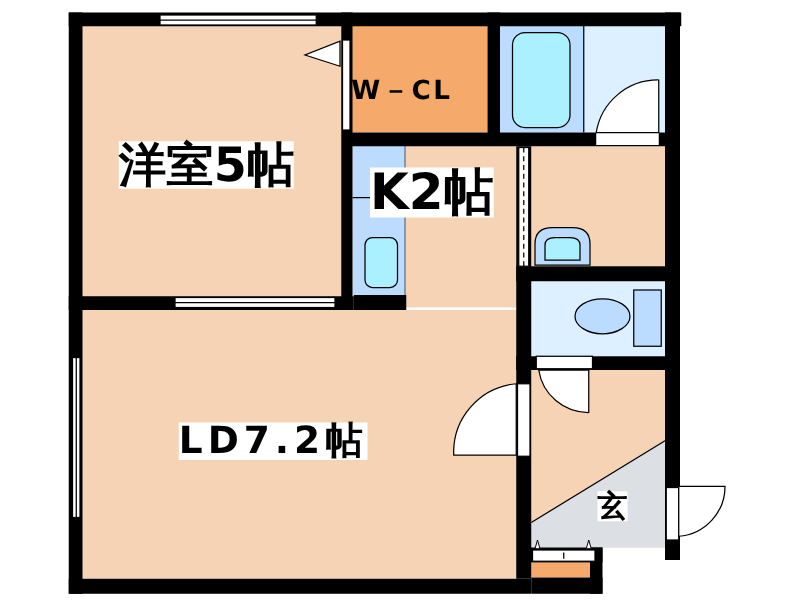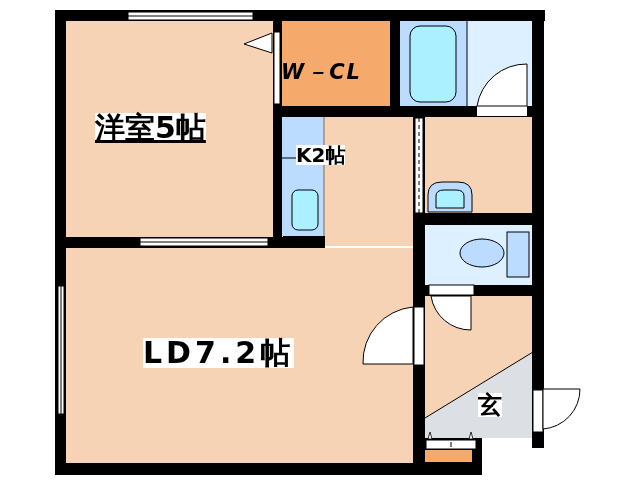--- a/index.html
+++ b/index.html
@@ -88,17 +88,17 @@
 
   <rect x="533" y="390" width="10" height="42" fill="#fff" stroke="#000" stroke-width="1"></rect>
   <path d="M543,389 L580,389 A40,40 0 0 1 543,429 Z" fill="#fff" stroke="#000" stroke-width="1"></path>
 
   <rect x="426" y="440" width="50" height="9" fill="#fff" stroke="#000" stroke-width="1"></rect>
   <line x1="451" y1="442" x2="451" y2="447" stroke="#000" stroke-width="1"></line>
   <polygon points="428,439 430,432 432,439" fill="#fff" stroke="#000" stroke-width="0.8"></polygon>
   <polygon points="469,439 471,432 473,439" fill="#fff" stroke="#000" stroke-width="0.8"></polygon>
 </svg>
 
-<div class="label" style="left:95px; top:113px; font-size:30px;text-decoration:underline;">洋室5帖</div>
-<div class="label nobg" style="left:281px; top:62px; font-size:21px; font-style:italic; letter-spacing:2px;">W－CL</div>
-<div class="label" style="left:296px; top:145px; font-size:20px;">K2帖</div>
+<div class="label" style="left:95px; top:113px; font-size:38px;">洋室5帖</div>
+<div class="label nobg" style="left:281px; top:62px; font-size:21px; letter-spacing:2px;">W－CL</div>
+<div class="label" style="left:296px; top:134px; font-size:40px;">K2帖</div>
 <div class="label" style="left:143px; top:338px; font-size:30px; letter-spacing:4px; ">LD7.2帖</div>
 <div class="label" style="left:478px; top:393px; font-size:24px;">玄</div>
 
 </body></html>

